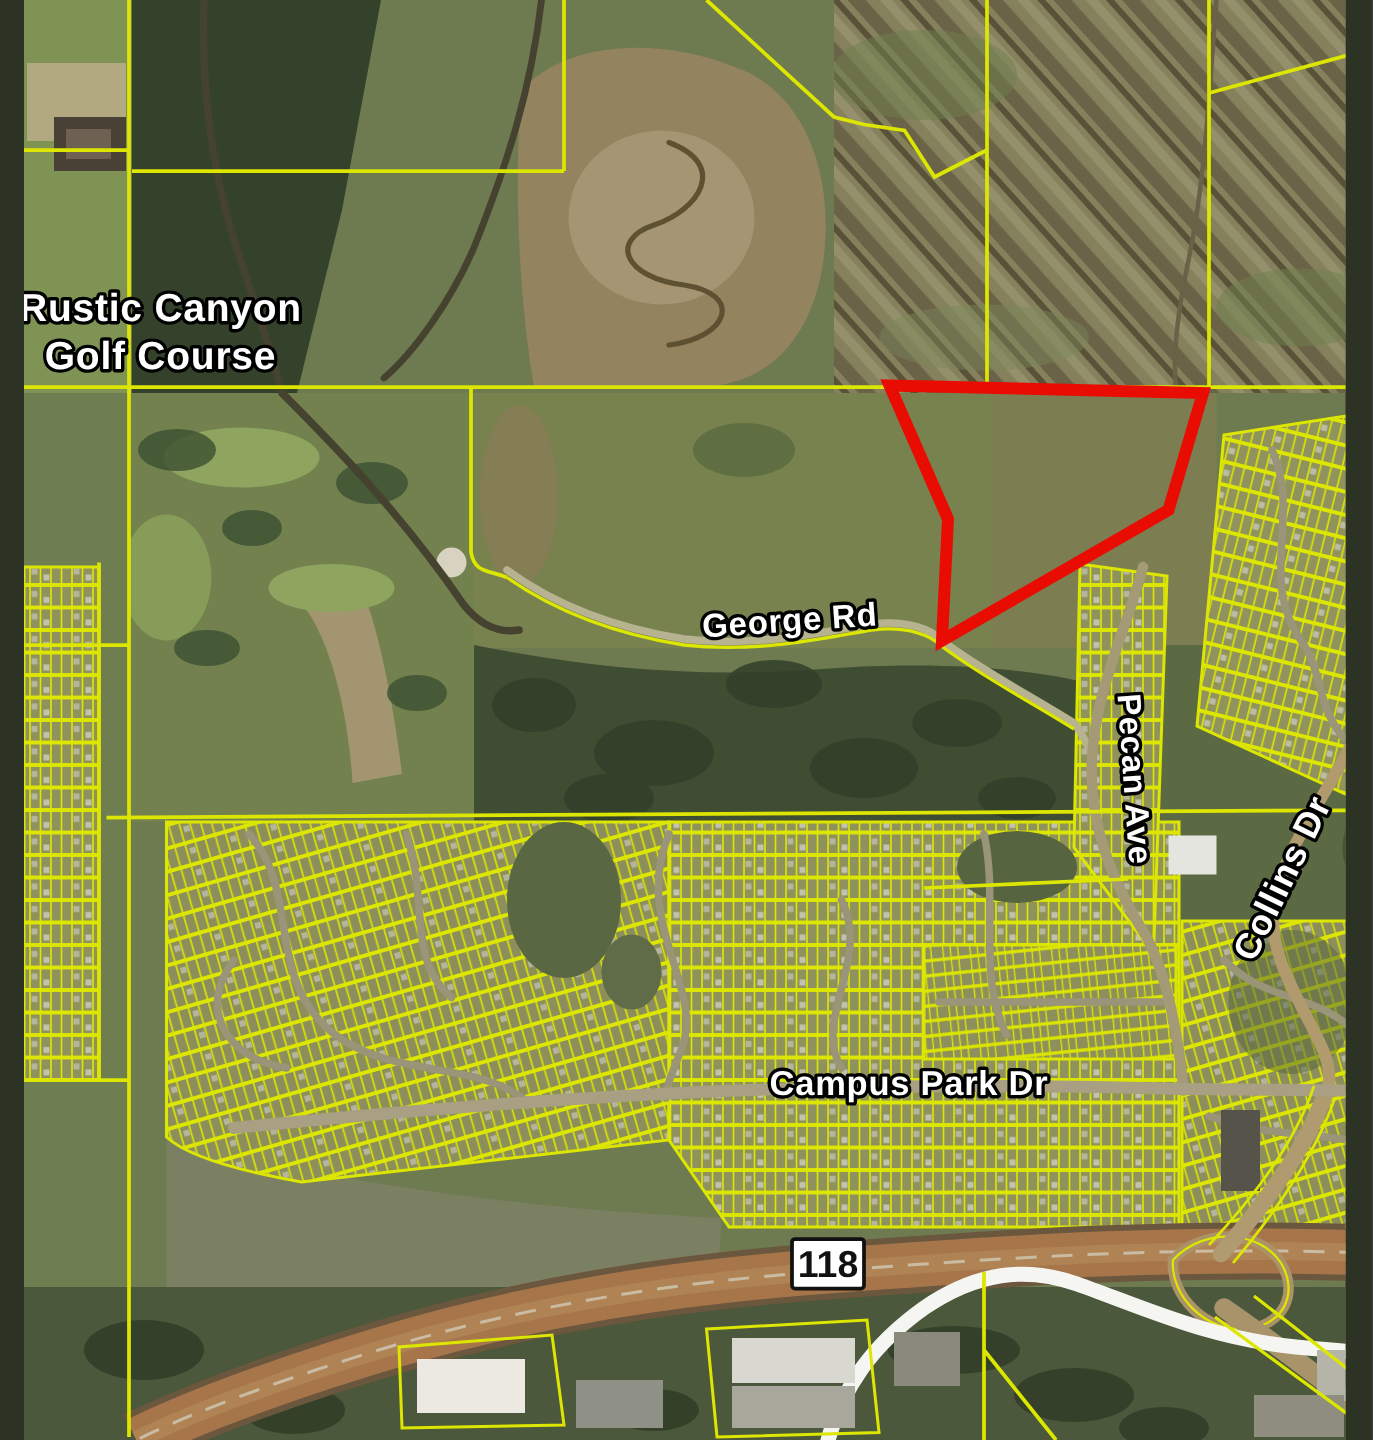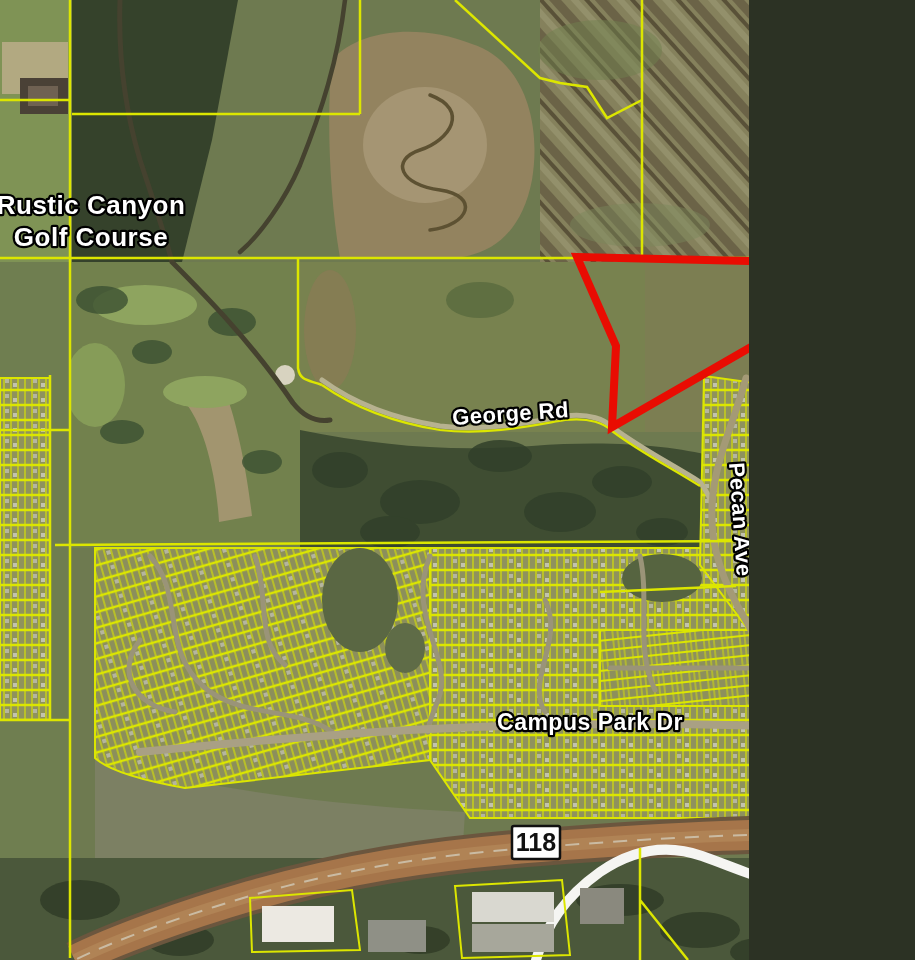--- a/index.html
+++ b/index.html
@@ -1,17 +1,17 @@
 <!DOCTYPE html>
 <html><head>
 <meta charset="utf-8">
 <style>
   html,body{margin:0;padding:0;background:#2c3224;}
-  .map-wrap{width:749px;height:960px;position:relative;overflow:hidden;
-    font-family:"Liberation Sans", sans-serif;}
+  .map-wrap{width:881px;height:960px;position:relative;overflow:hidden;
+    font-family:"Liberation Sans", sans-serif;margin-left:16px;}
   svg{display:block;}
   text{font-family:"Liberation Sans","DejaVu Sans",sans-serif;font-weight:bold;
     fill:#ffffff;stroke:#000000;stroke-width:4.5px;paint-order:stroke;
     stroke-linejoin:round;letter-spacing:.5px;}
   text.shield{stroke:none;fill:#111111;letter-spacing:0;}
 </style>
 </head>
 <body>
 
 <div class="map-wrap">

